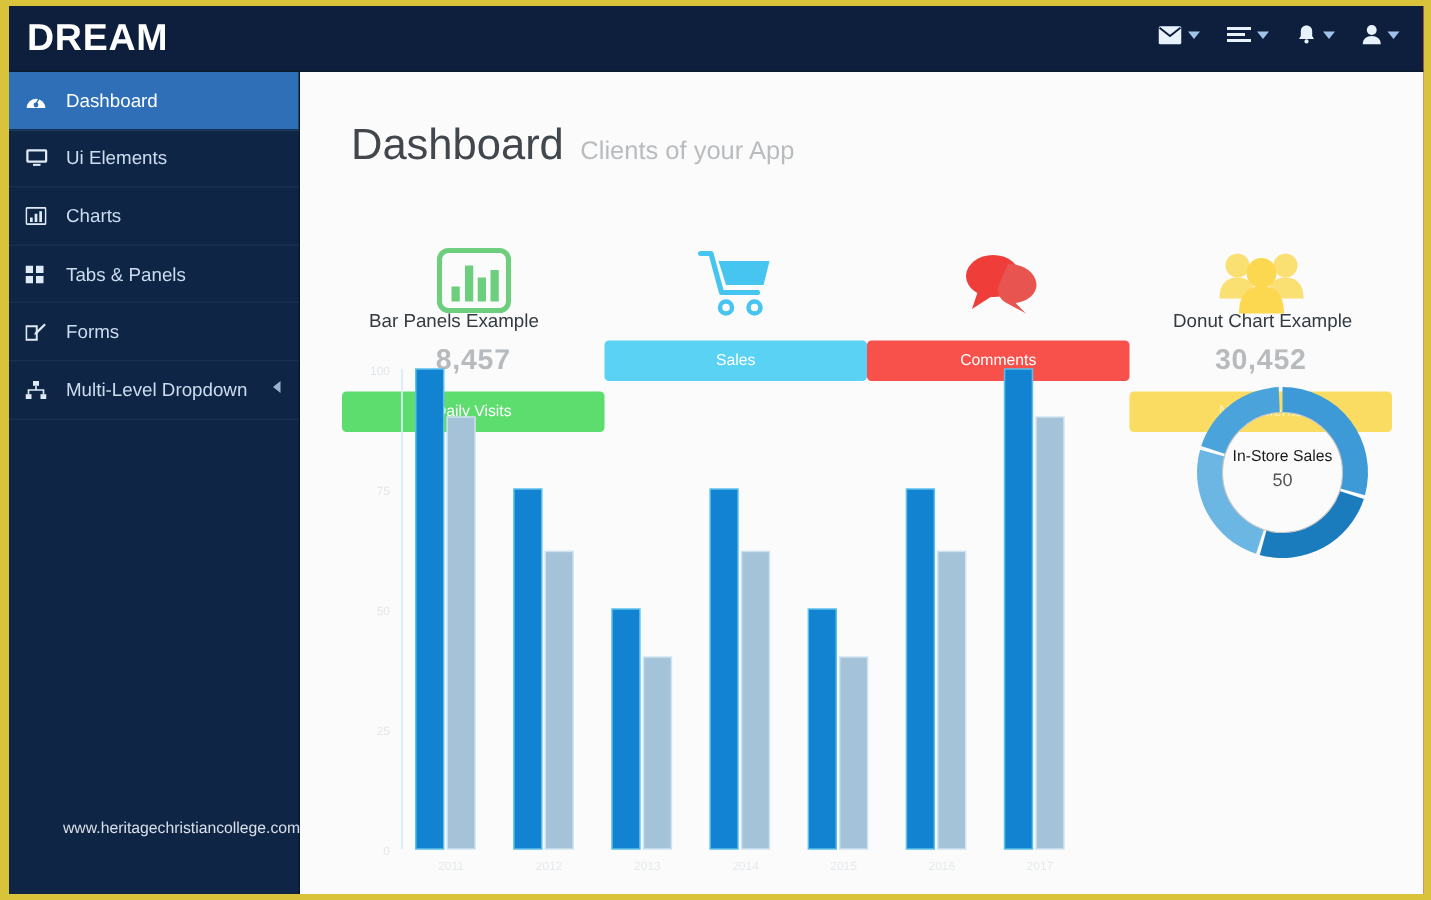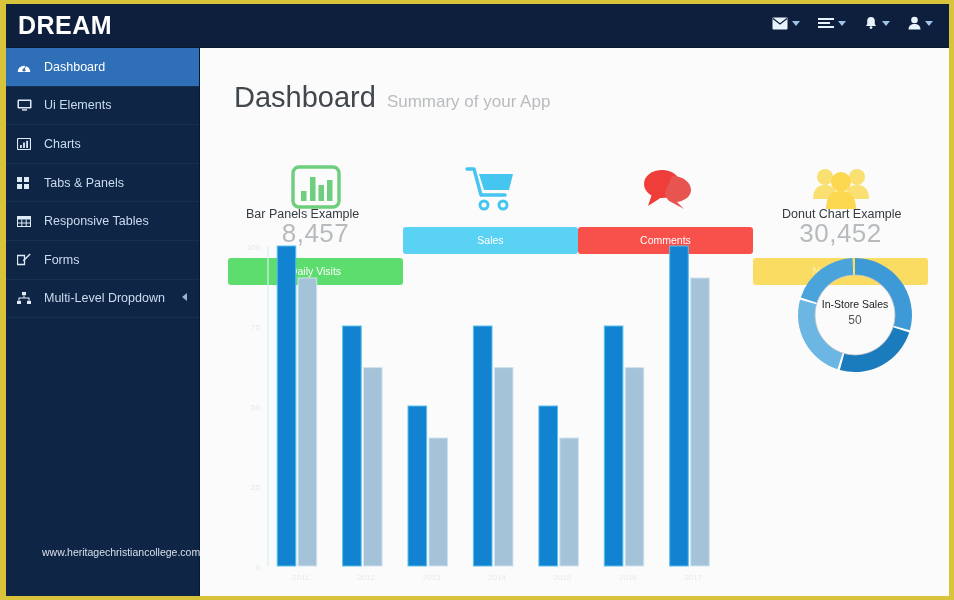--- a/index.html
+++ b/index.html
@@ -107,22 +107,22 @@
 
   
   #stats {
     position: absolute; left: 28px; top: 112px;
     width: 700px;
     display: flex;
   }
   .stat { width: 180px; text-align: center; }
   .stat-ic { height: 58px; display: flex; align-items: center; justify-content: center; }
   .stat-num {
-    font-size: 26px; color: #b7bbbe; font-weight: 400;
-    letter-spacing: 0.5px; margin-top: 0;
+    font-size: 19px; color: #b7bbbe; font-weight: 700;
+    letter-spacing: 0.5px; margin-top: 12px;
   }
   .stat-btn {
     margin-top: 9px;
     height: 27px; line-height: 27px;
     border-radius: 3px;
     color: #ffffff; font-size: 10.5px;
     cursor: pointer;
   }
   .sb-green  { background: #5cdd6e; }
   .sb-blue   { background: #59d2f4; }
@@ -240,32 +240,20 @@
         <svg width="13" height="12" viewBox="0 0 13 12">
             <rect x="0" y="0" width="5" height="5" fill="#dfeaf7"></rect>
             <rect x="7" y="0" width="5" height="5" fill="#dfeaf7"></rect>
             <rect x="0" y="7" width="5" height="5" fill="#dfeaf7"></rect>
             <rect x="7" y="7" width="5" height="5" fill="#dfeaf7"></rect>
           </svg>
       </span>
       <span>Tabs &amp; Panels</span>
     </div>
 
-    <div class="side-item">
-      <span class="side-ic">
-        <svg width="14" height="11" viewBox="0 0 14 11">
-            <rect x="0.5" y="0.5" width="13" height="10" fill="none" stroke="#dfeaf7" stroke-width="1"></rect>
-            <rect x="0.5" y="0.5" width="13" height="3" fill="#dfeaf7"></rect>
-            <line x1="4.8" y1="3.5" x2="4.8" y2="10.5" stroke="#dfeaf7" stroke-width="1"></line>
-            <line x1="9.2" y1="3.5" x2="9.2" y2="10.5" stroke="#dfeaf7" stroke-width="1"></line>
-            <line x1="0.5" y1="7" x2="13.5" y2="7" stroke="#dfeaf7" stroke-width="1"></line>
-          </svg>
-      </span>
-      <span>Responsive Tables</span>
-    </div>
 
     <div class="side-item">
       <span class="side-ic">
         <svg width="14" height="13" viewBox="0 0 14 13">
             <path d="M0.5 2.5 h7 v9 h-7 z" fill="none" stroke="#dfeaf7" stroke-width="1.3"></path>
             <path d="M12.6 0.6 L13.6 1.6 L7.4 7.8 L5.8 8.3 L6.3 6.7 Z" fill="#dfeaf7"></path>
           </svg>
       </span>
       <span>Forms</span>
     </div>
@@ -284,21 +272,21 @@
     </div>
 
 
     <div id="watermark">www.heritagechristiancollege.com</div>
   </div>
 
   <div id="content">
 
     <div id="page-head">
       <span id="page-title">Dashboard</span>
-      <span id="page-sub">Summary of your App</span>
+      <span id="page-sub">Clients of your App</span>
     </div>
 
     <div id="stats">
 
       <div class="stat">
         <div class="stat-ic">
           <svg width="50" height="48" viewBox="0 0 50 48">
               <rect x="2" y="2" width="46" height="40" rx="6" fill="none" stroke="#6dce7e" stroke-width="3.4"></rect>
               <rect x="10" y="26" width="5.5" height="10" fill="#6dce7e"></rect>
               <rect x="19" y="12" width="5.5" height="24" fill="#6dce7e"></rect>

